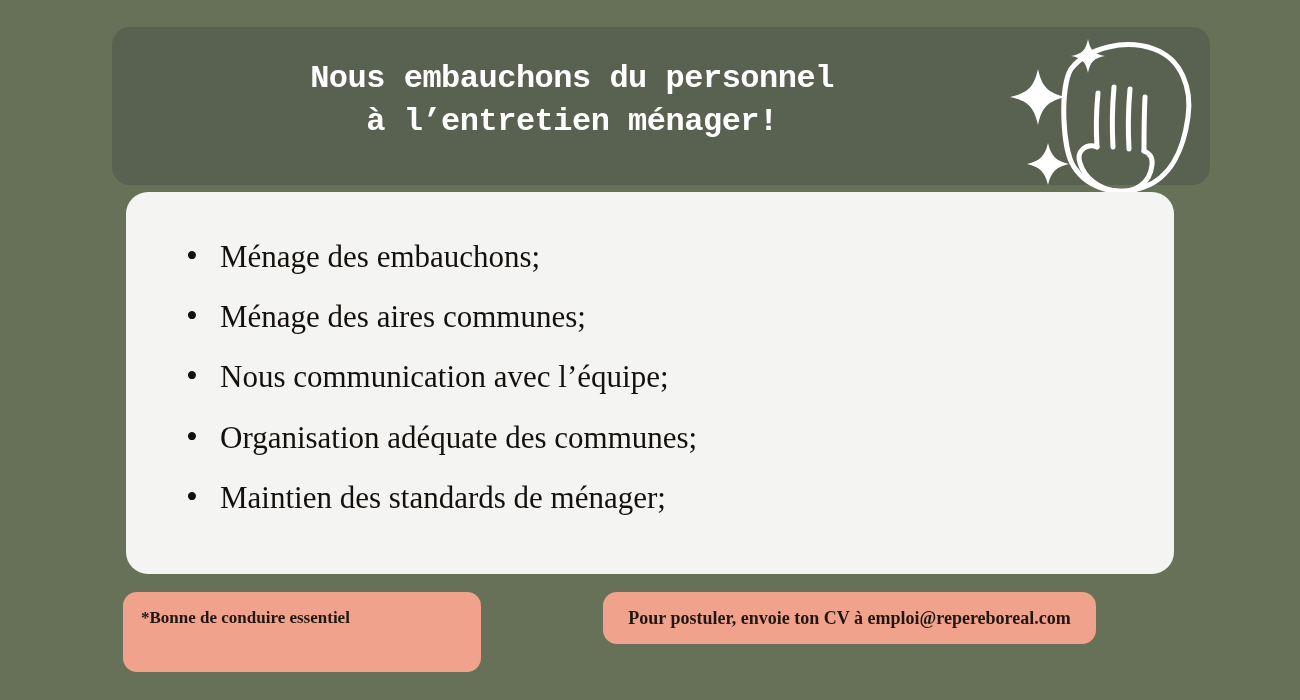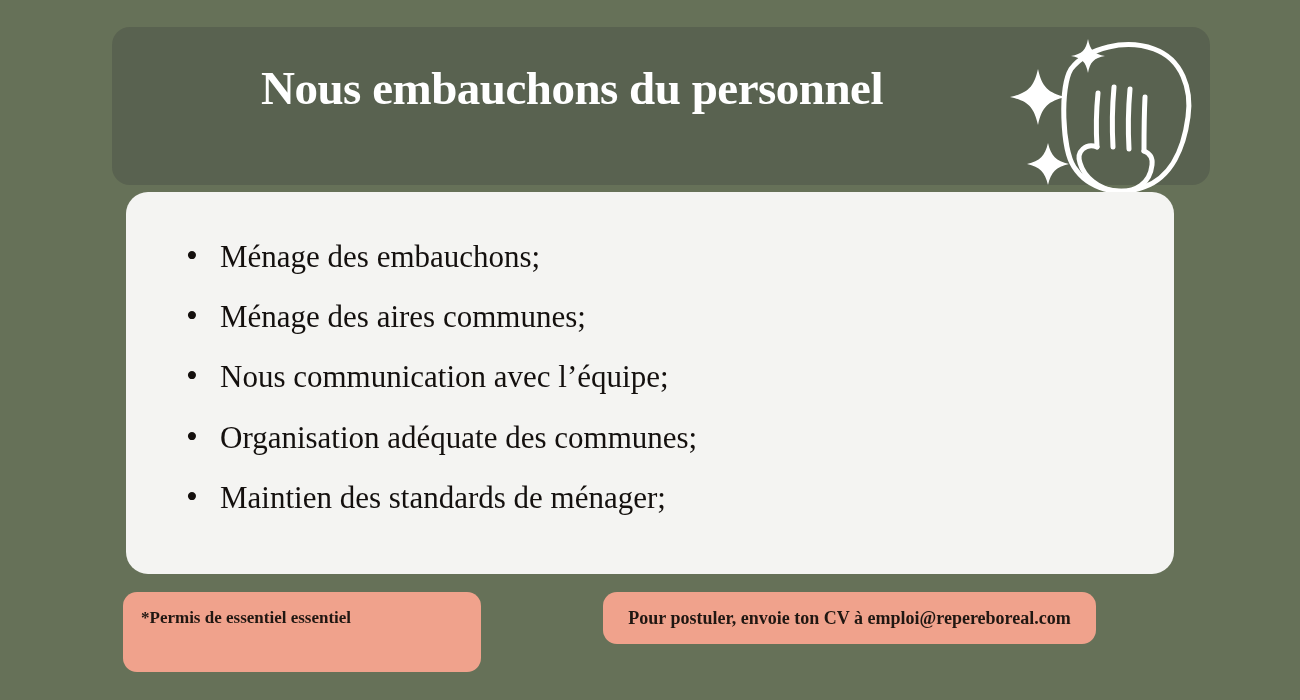--- a/index.html
+++ b/index.html
@@ -31,23 +31,23 @@
     border-radius: 18px;
     box-sizing: border-box;
   }
   .header-title {
     position: absolute;
     left: 0;
     top: 30px;
     width: 920px;
     text-align: center;
     color: #ffffff;
-    font-family: Liberation Serif, serif;
+    font-family: Liberation Mono, monospace;
     font-weight: bold;
-    font-size: 47px;
+    font-size: 32px;
     line-height: 1.35;
     letter-spacing: -0.5px;
   }
 
   
   .icon-art {
     position: absolute;
     right: 4px;
     top: 4px;
     width: 230px;
@@ -135,20 +135,21 @@
   }
 </style>
 </head>
 <body>
 
 <div class="poster">
 
   <div class="header-banner">
     <div class="header-title">
       <span>Nous embauchons du personnel</span><br>
+      <span>à l’entretien ménager!</span>
     </div>
 
     <svg class="icon-art" viewBox="0 0 230 180">
       <g fill="none" stroke="#ffffff" stroke-width="5" stroke-linecap="round" stroke-linejoin="round">
 
         <path d="M95 38 C112 16, 150 8, 178 18 C206 28, 216 58, 212 86 C208 116, 196 146, 168 156
                  C142 166, 112 158, 98 136 C86 118, 84 56, 95 38 Z"></path>
 
         <path d="M122 62 C120 82, 120 100, 121 116"></path>
         <path d="M138 56 C136 78, 136 98, 137 116"></path>
@@ -186,20 +187,20 @@
         <span class="bullet-text">Organisation adéquate des communes;</span>
       </li>
       <li class="bullet-item">
         <span class="bullet-dot">•</span>
         <span class="bullet-text">Maintien des standards de ménager;</span>
       </li>
     </ul>
   </div>
 
   <div class="notes-badge">
-    <div class="notes-line">*Permis de essentiel essentiel</div>
+    <div class="notes-line">*Bonne de conduire essentiel</div>
   </div>
 
   <div class="apply-badge">
     <span class="apply-text">Pour postuler, envoie ton CV à emploi@repereboreal.com</span>
   </div>
 
 </div>
 
 </body></html>

